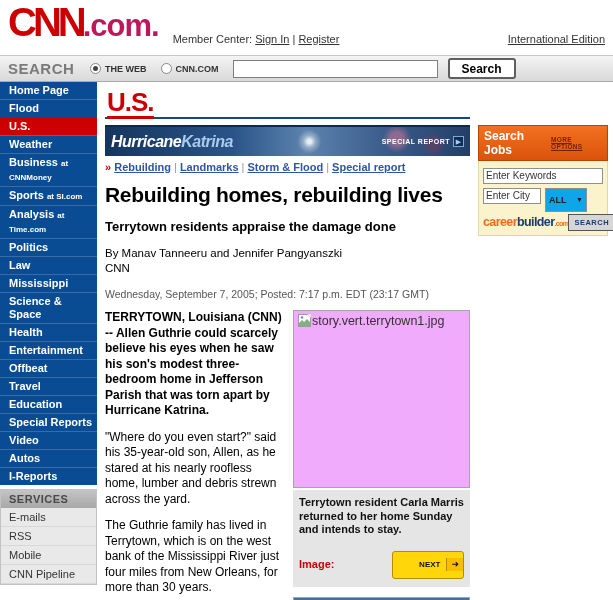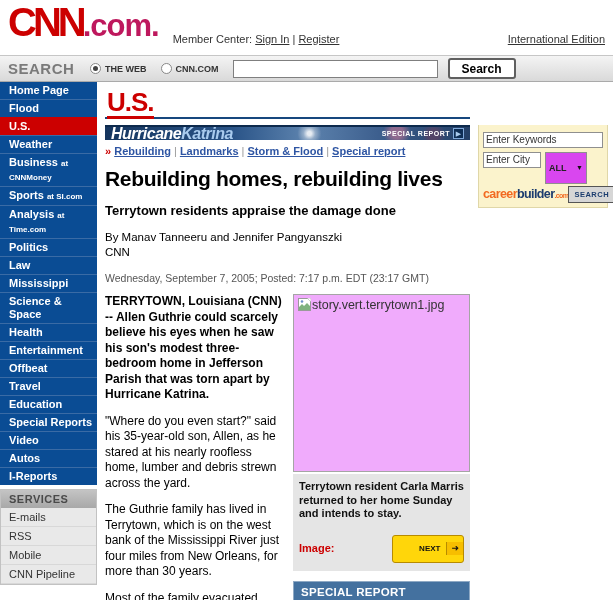--- a/index.html
+++ b/index.html
@@ -37,21 +37,21 @@
   .nav li.active { background:#CC0000; border-top-color:#CC0000; }
   .nav .sfx { font-size:8px; letter-spacing:0; }
   .panel { margin-top:4px; border:1px solid #C2C2C2; background:#E9E9E9; }
   .panel-header { background:linear-gradient(#C4C4C4,#A8A8A8); color:#4A4A4A; font-size:11px; font-weight:bold; padding:3px 8px; letter-spacing:0.5px; }
   .svc { list-style:none; }
   .svc li { font-size:11px; color:#333; padding:3px 8px; border-bottom:1px solid #D8D8D8; cursor:pointer; }
 
   
   .title-wrap { border-bottom:2px solid #16477E; padding-left:2px; }
   .section-title { display:inline-block; color:#CC0000; font-size:26px; font-weight:bold; letter-spacing:-1px; border-bottom:3px solid #CC0000; margin-bottom:-2px; line-height:28px; }
-  .katrina-banner { margin-top:6px; height:15px; border-top:2px solid #0D2A4D; background:
+  .katrina-banner { margin-top:6px; height:31px; border-top:2px solid #0D2A4D; background:
       radial-gradient(circle at 56% 50%, rgba(255,255,255,0.85) 0 2px, rgba(255,255,255,0.35) 6px, rgba(255,255,255,0) 12px),
       radial-gradient(circle at 80% 40%, rgba(214,120,150,0.55) 0 6px, rgba(214,120,150,0) 14px),
       radial-gradient(circle at 90% 60%, rgba(120,60,90,0.5) 0 5px, rgba(120,60,90,0) 12px),
       linear-gradient(90deg,#15355E 0%, #2A5488 35%, #5D83AE 55%, #3D5F8E 75%, #233F66 100%);
       display:flex; align-items:center; padding:0 6px; }
   .kb-1 { color:#fff; font-weight:bold; font-style:italic; font-size:16px; letter-spacing:-0.5px; }
   .kb-2 { color:#A9CBEE; font-weight:bold; font-style:italic; font-size:16px; letter-spacing:-0.5px; }
   .kb-sr { margin-left:auto; color:#fff; font-size:7px; font-weight:bold; letter-spacing:0.5px; }
   .play-box { display:inline-block; width:11px; height:11px; border:1px solid #7FA8D9; background:#0E2E55; color:#A9CBEE; font-size:7px; line-height:10px; text-align:center; vertical-align:middle; margin-left:3px; cursor:pointer; }
   .subnav { font-size:11px; margin-top:5px; }
@@ -84,21 +84,21 @@
 
   
   .jobs { width:130px; }
   .jobs-header { background:linear-gradient(#F37021,#D9540A); border:1px solid #B84400; display:flex; align-items:center; padding:3px 5px; }
   .jobs-title { color:#fff; font-weight:bold; font-size:12px; }
   .jobs-more { margin-left:auto; color:#7A1D00; font-size:6.5px; font-weight:bold; text-decoration:underline; letter-spacing:0.3px; cursor:pointer; }
   .jobs-body { background:#FBF3CC; border:1px solid #E0D7A8; border-top:none; padding:4px; }
   .jb-input { width:100%; height:16px; border:1px solid #8F8F8F; font-size:10px; color:#333; padding:0 2px; margin-bottom:4px; background:#fff; }
   .jb-row { display:flex; gap:4px; }
   .jb-city { width:58px; }
-  .jb-select { width:42px; height:32px; border:1px solid #8F8F8F; background:#d946ef; font-size:9px; font-weight:bold; color:#222; display:flex; align-items:center; padding:0 3px; cursor:pointer;text-align:center; }
+  .jb-select { width:42px; height:24px; border:1px solid #8F8F8F; background:#0ea5e9; font-size:9px; font-weight:bold; color:#222; display:flex; align-items:center; padding:0 3px; cursor:pointer;text-align:center; }
   .jb-select .arrow { margin-left:auto; font-size:7px; color:#111; }
   .jb-bottom { display:flex; align-items:center; margin-top:2px; }
   .cb-logo { font-size:12.5px; font-weight:bold; letter-spacing:-0.6px; white-space:nowrap; }
   .cb-career { color:#F26A21; } .cb-builder { color:#1B3C6E; } .cb-com { color:#F26A21; font-size:7px; }
   .jb-search { margin-left:auto; background:#D6D6D6; border:1px solid #555; font-size:7.5px; font-weight:bold; color:#1B3C6E; padding:3px 5px; letter-spacing:0.5px; cursor:pointer; font-family:"Liberation Sans",sans-serif; }
 
   a { cursor:pointer; }
 </style>
 </head>
 <body>
@@ -223,20 +223,24 @@
         <p class="lead">TERRYTOWN, Louisiana (CNN) -- Allen Guthrie could scarcely believe his eyes when he saw his son's modest three-bedroom home in Jefferson Parish that was torn apart by Hurricane Katrina.</p>
         <p>"Where do you even start?" said his 35-year-old son, Allen, as he stared at his nearly roofless home, lumber and debris strewn across the yard.</p>
         <p>The Guthrie family has lived in Terrytown, which is on the west bank of the Mississippi River just four miles from New Orleans, for more than 30 years.</p>
         <p>Most of the family evacuated north to stay with relatives in Baton Rouge and others went to Shreveport.</p>
 
       </div>
     </div>
 
     <div class="rightcol">
       <div class="jobs">
+        <div class="jobs-header">
+          <span class="jobs-title">Search Jobs</span>
+          <a class="jobs-more">MORE OPTIONS</a>
+        </div>
         <div class="jobs-body">
           <input class="jb-input" type="text" value="Enter Keywords" style="">
           <div class="jb-row">
             <input class="jb-input jb-city" type="text" value="Enter City" style="">
             <div class="jb-select">
               <span>ALL</span>
               <span class="arrow">▼</span>
             </div>
           </div>
           <div class="jb-bottom">

